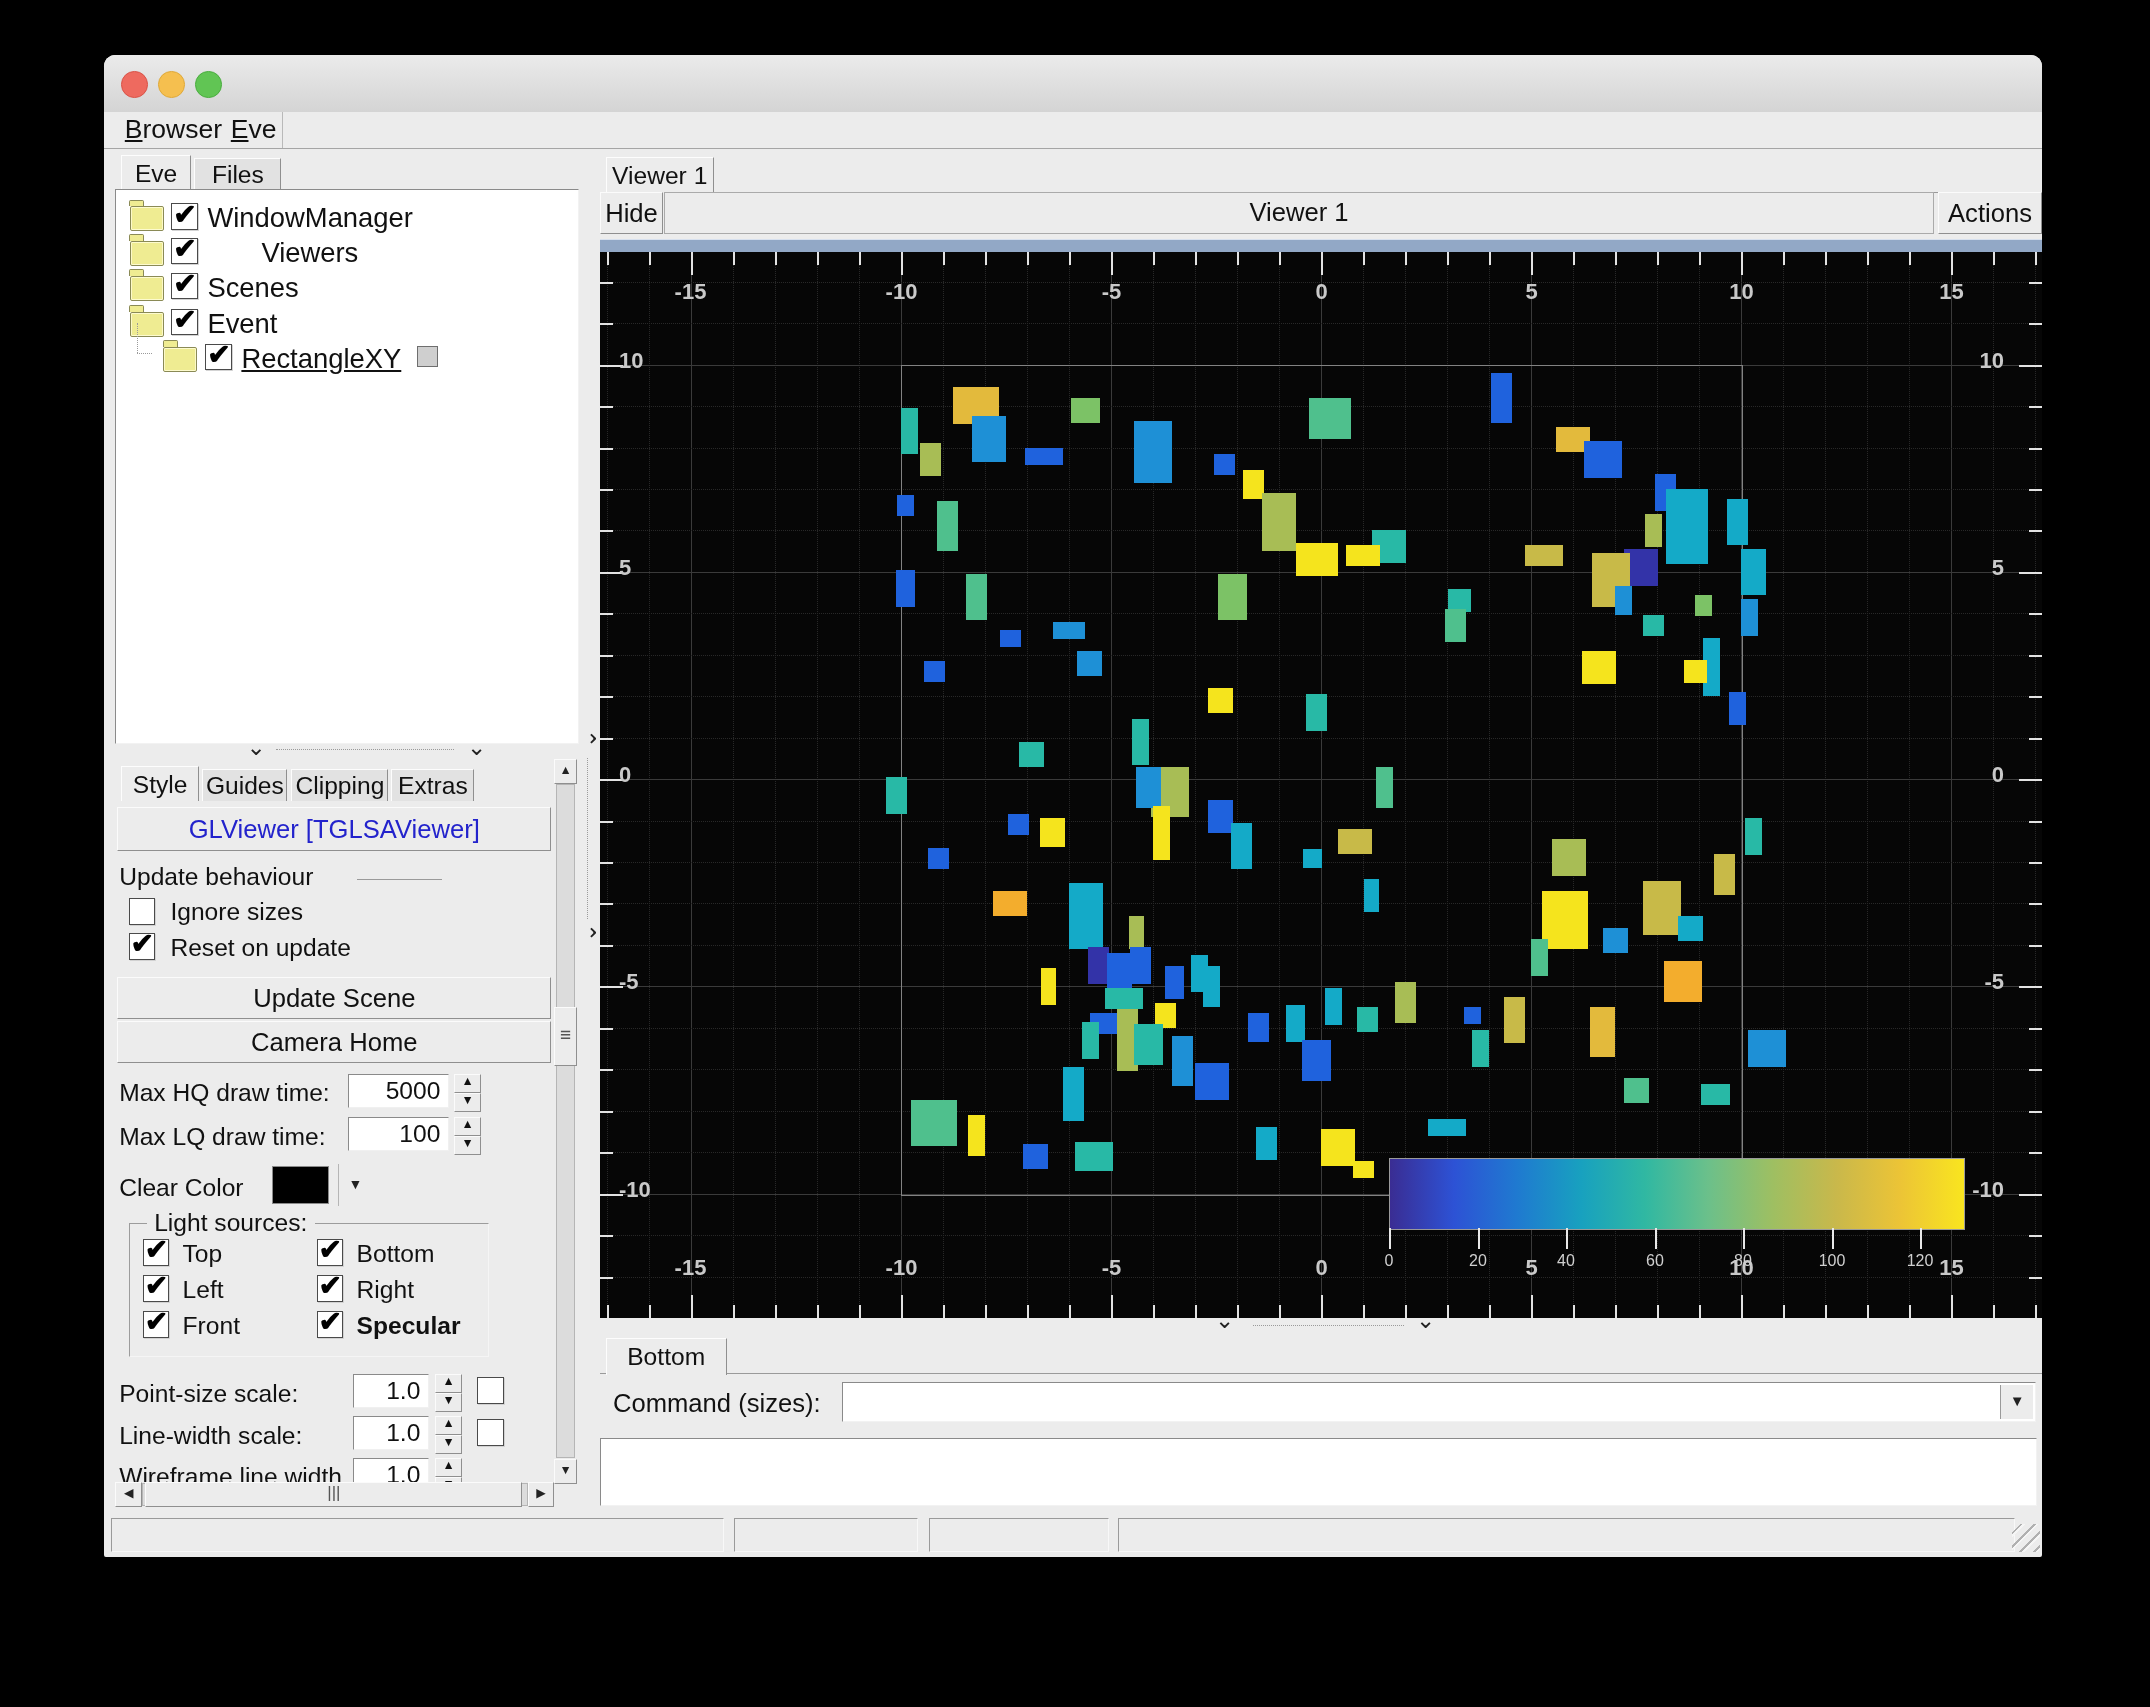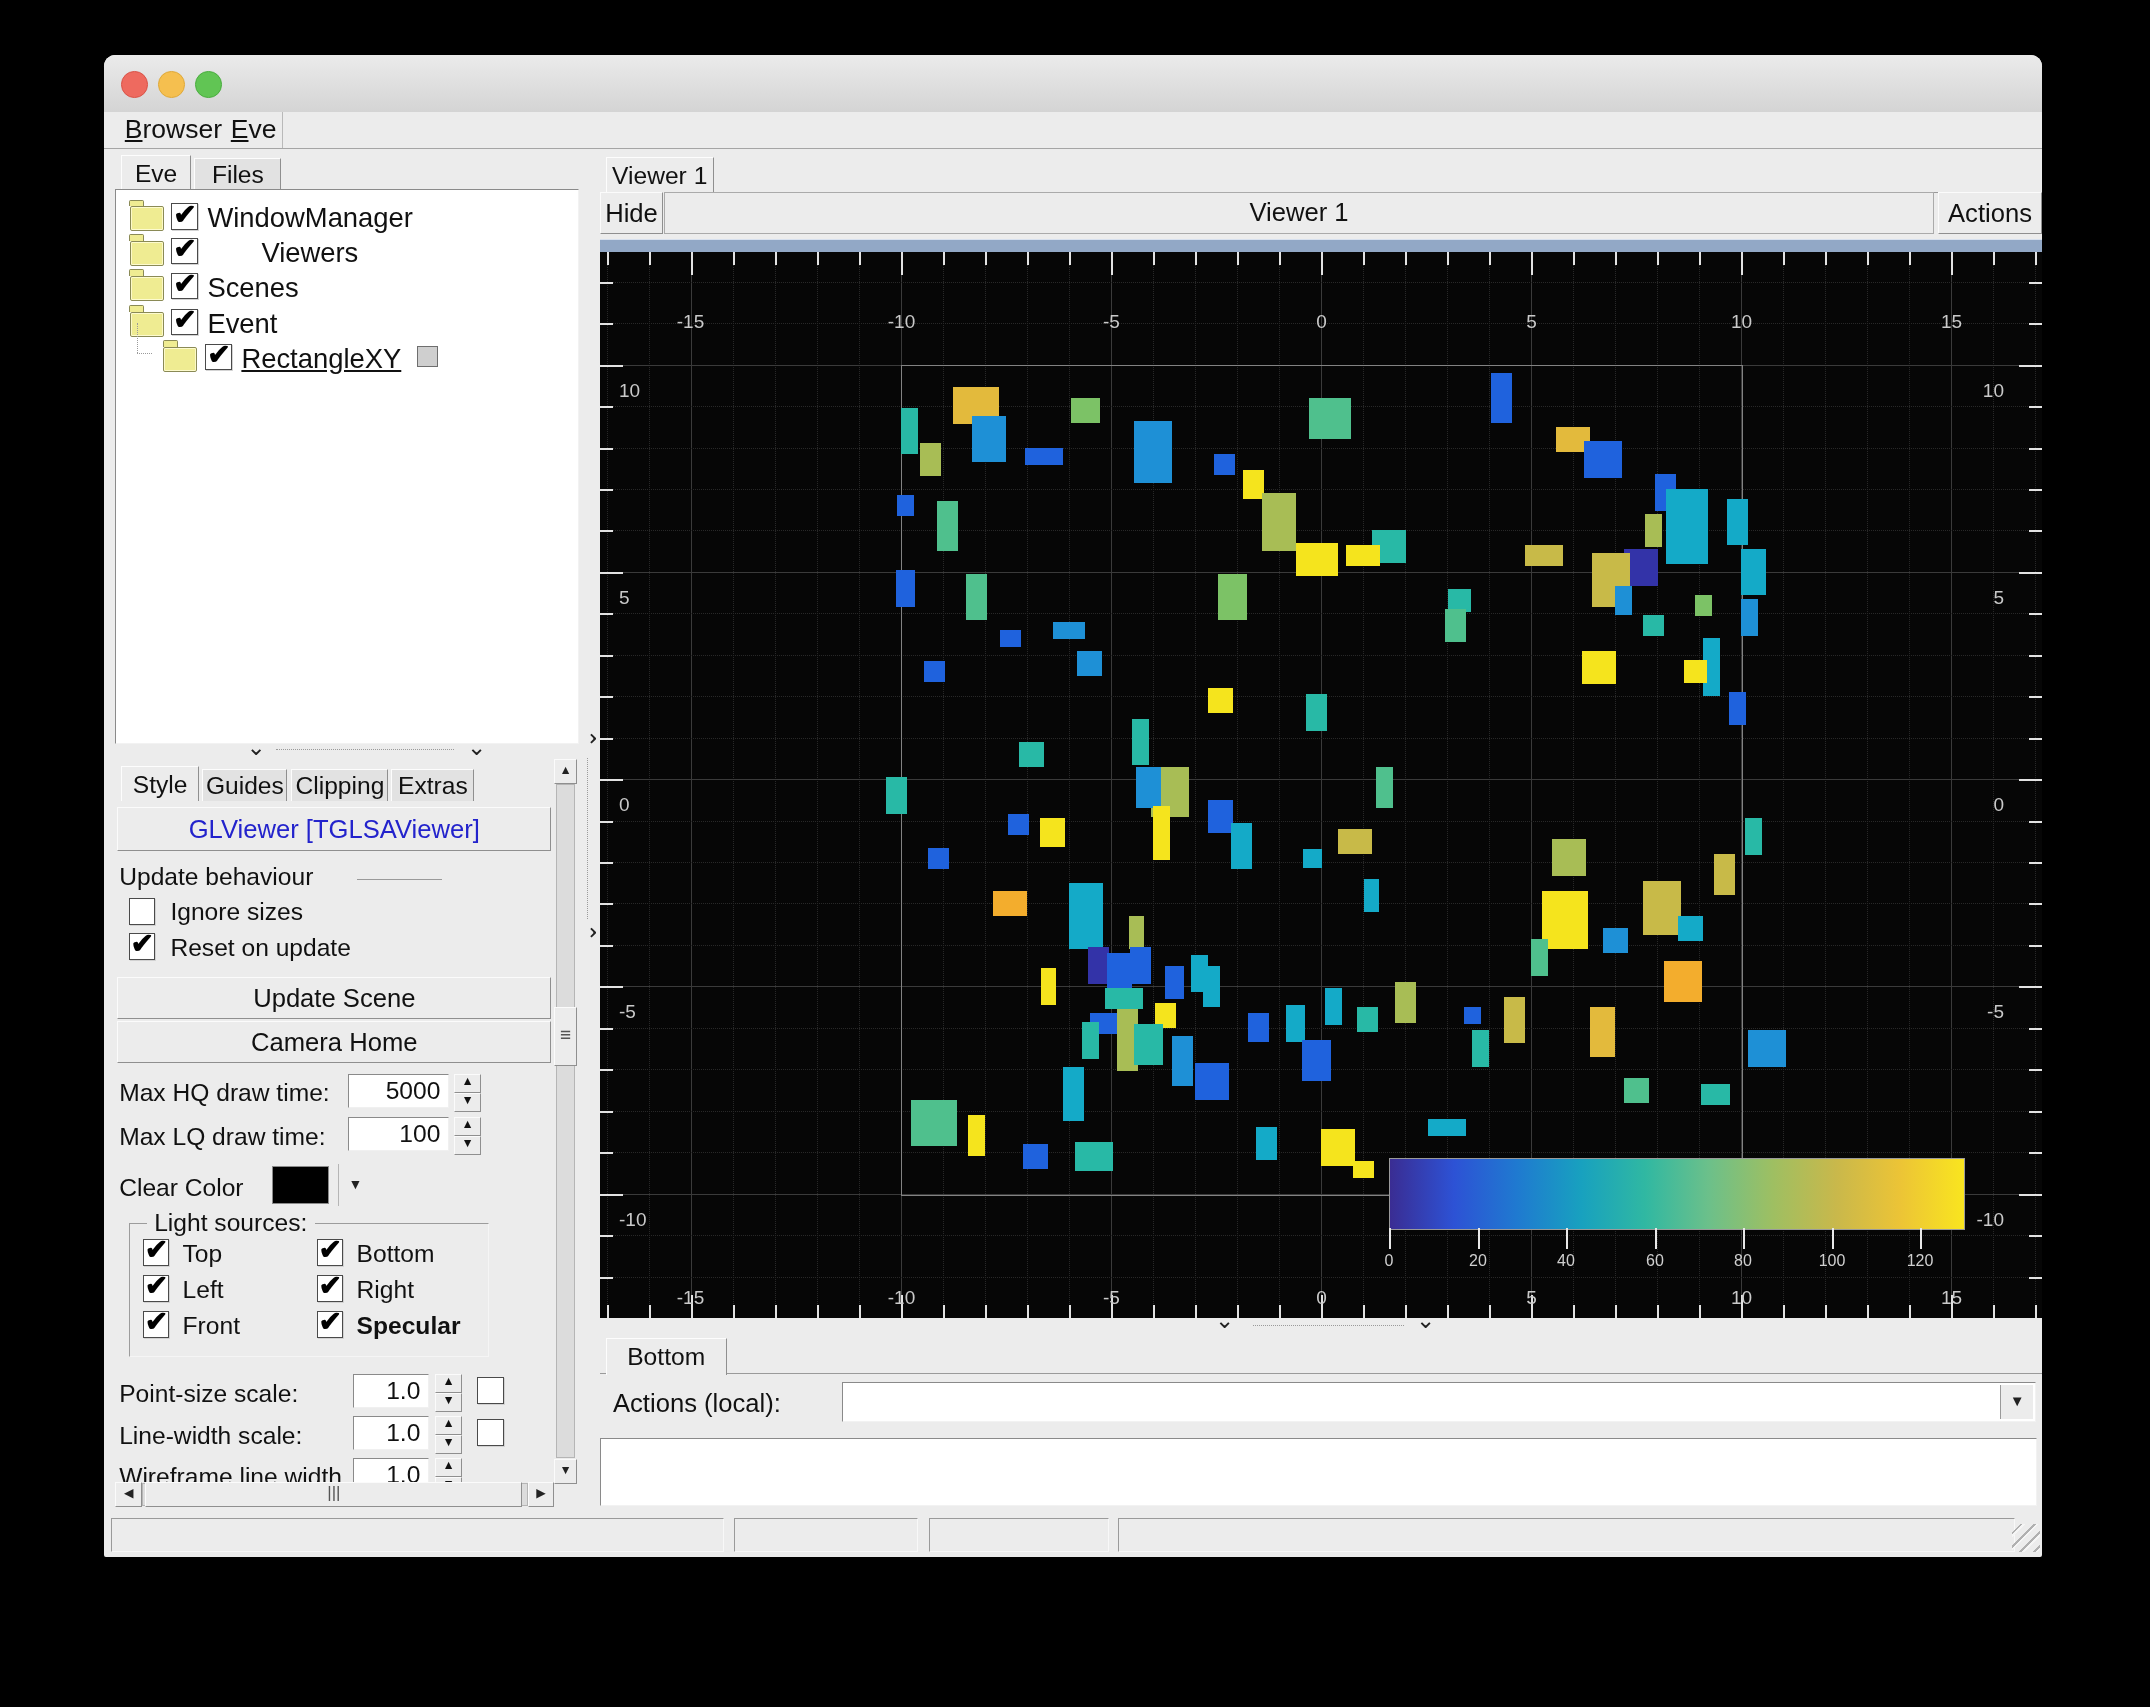--- a/index.html
+++ b/index.html
@@ -61,21 +61,21 @@
   .sb-track{position:absolute;background:#dcdcdc;border:0.9px solid #b5b5b5;}
   .sb-thumb{position:absolute;background:#ececec;border:1.9px solid;border-color:#fbfbfb #8f8f8f #8f8f8f #fbfbfb;
           text-align:center;color:#555;}
   
   #viewer-header-bar{position:absolute;background:#ececec;border:1.9px solid #aaa;text-align:center;font-size:25.6px;line-height:38px;}
   #accent-strip{position:absolute;background:#92a8c6;border-top:0.9px solid #d7e0ee;border-bottom:0.9px solid #6b84a6;}
   #viewport{position:absolute;background:#060606;overflow:hidden;}
   .vline{position:absolute;top:0;bottom:0;width:0;}
   .hline{position:absolute;left:0;right:0;height:0;}
   .tick{position:absolute;background:#e2e2e2;}
-  .axlabel{position:absolute;color:#c9c9c9;font-size:19px;font-weight:400;white-space:nowrap;margin-top:32px;}
+  .axlabel{position:absolute;color:#c9c9c9;font-size:22px;font-weight:700;white-space:nowrap;}
   .scene-rect{position:absolute;}
   #colorbar{position:absolute;border:0.9px solid #9a9a9a;}
   .cb-tick{position:absolute;width:1.9px;background:#e8e8e8;}
   .cb-label{position:absolute;color:#cfcfcf;font-size:16px;transform:translateX(-50%);}
   
   .sunken{background:#fff;border:1.9px solid;border-color:#8a8a8a #f2f2f2 #f2f2f2 #8a8a8a;}
   #command-combo .arrow-btn{position:absolute;right:1.9px;top:1.9px;bottom:1.9px;width:32px;background:#ececec;
       border-left:1.9px solid #9a9a9a;text-align:center;font-size:15px;line-height:32px;color:#222;}
   
   .status-seg{position:absolute;height:32px;background:#ececec;border:1.9px solid;
@@ -596,21 +596,21 @@
 
     <div style="position:absolute;left:496px;top:1262px;width:1442px;height:19px;">
       <span class="chev" style="left:615px;top:-5.7px;">⌄</span>
       <div class="dotted-h" style="left:653px;width:151px;top:7.6px;"></div>
       <span class="chev" style="left:816px;top:-5.7px;">⌄</span>
     </div>
 
     <div class="tabrow" style="left:496px;top:1282px;width:1442px;height:36px;">
         <div class="tab" style="left: 5.7px; width: 119px; height: 36px; line-height: 36px;">Bottom</div>
       </div>
-    <div class="panel-label" style="left:509px;top:1334px;font-size:25.6px;">Actions (local):</div>
+    <div class="panel-label" style="left:509px;top:1334px;font-size:25.6px;">Command (sizes):</div>
     <div id="command-combo" class="sunken" style="position:absolute;left:738px;top:1327px;width:1192px;height:38px;">
       <span style="position:absolute;left:7.6px;top:4.7px;font-size:24.6px;"></span>
       <div class="arrow-btn">▼</div>
     </div>
     <div class="sunken" style="position:absolute;left:496px;top:1383px;width:1435px;height:66px;"></div>
 
     <div style="position:absolute;left:0;top:1463px;width:1938px;height:38px;">
       <div class="status-seg" style="left:6.6px;width:611px;"></div>
       <div class="status-seg" style="left:630px;width:182px;"></div>
       <div class="status-seg" style="left:825px;width:178px;"></div>

